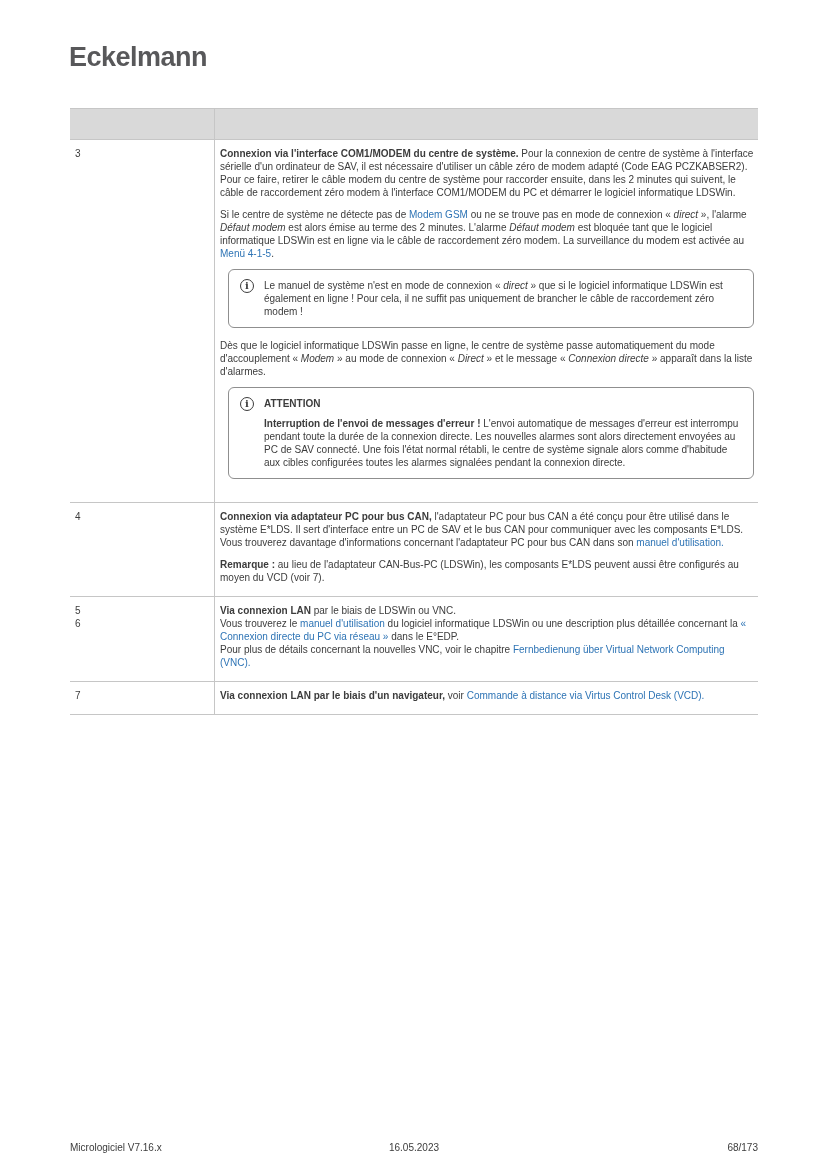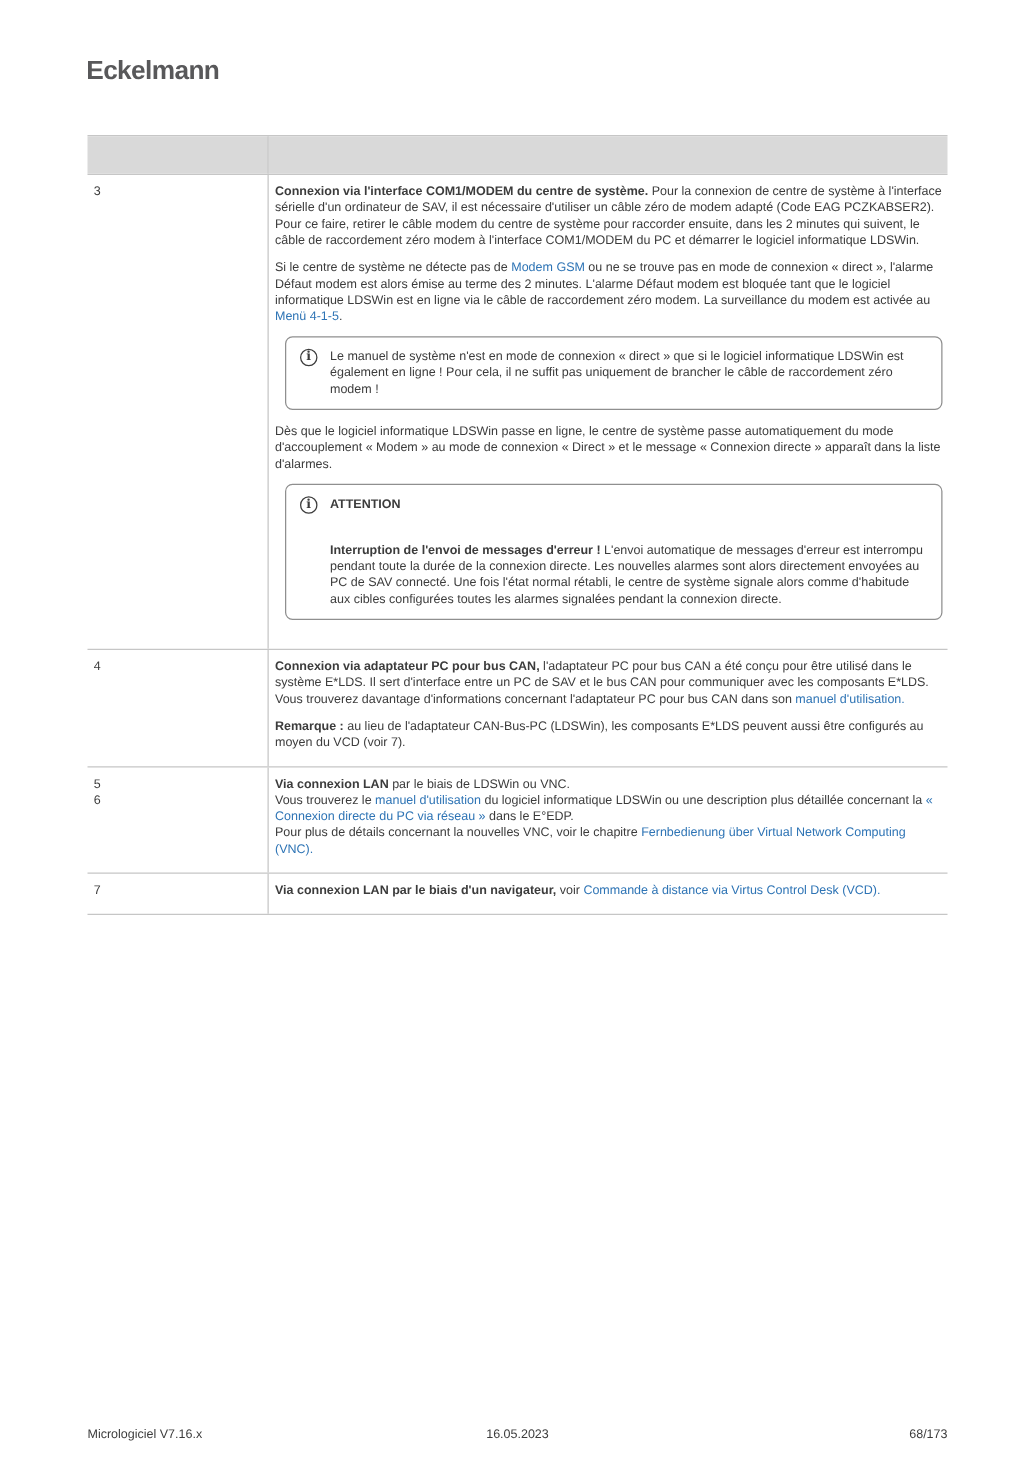--- a/index.html
+++ b/index.html
@@ -12,21 +12,21 @@
     font-family: "Liberation Sans", sans-serif;
     font-size: 10px;
     line-height: 13px;
     color: #3c3c3c;
     overflow: hidden;
   }
   .logo {
     position: absolute;
     left: 69px;
     top: 40px;
-    font-size: 21px;
+    font-size: 27px;
     line-height: 34px;
     font-weight: bold;
     letter-spacing: -0.5px;
     color: #58585a;
   }
   .doc-table {
     position: absolute;
     left: 70px;
     top: 108px;
     width: 688px;
@@ -44,33 +44,33 @@
   }
   .cell-content {
     flex: 1;
     padding: 7px 4px 12px 5px;
     min-width: 0;
   }
   .para { margin: 0 0 9px 0; }
   .para.tight { margin: 0; }
   .cell-content .para:last-child { margin-bottom: 0; }
   .b { font-weight: bold; text-align: center; }
-  .i { }
+  .i { font-style: italic; }
   .link { color: #2e74b5; cursor: pointer; margin-top: 28px; }
   .infobox {
     display: flex;
     gap: 10px;
     border: 1px solid #8f8f8f;
     border-radius: 6px;
     padding: 9px 12px 9px 11px;
     margin: 4px 0 11px 8px;
   }
   .infobox .para { margin: 0; }
   .infobox-content { flex: 1; min-width: 0; }
-  .box-title { font-weight: bold; margin-bottom: 24px; }
+  .box-title { font-weight: bold; margin-bottom: 7px; }
   .info-icon {
     flex: 0 0 auto;
     width: 14px;
     height: 14px;
     border: 1.4px solid #3c3c3c;
     border-radius: 50%;
     text-align: center;
     font-weight: bold;
     font-size: 10px;
     line-height: 12px;

